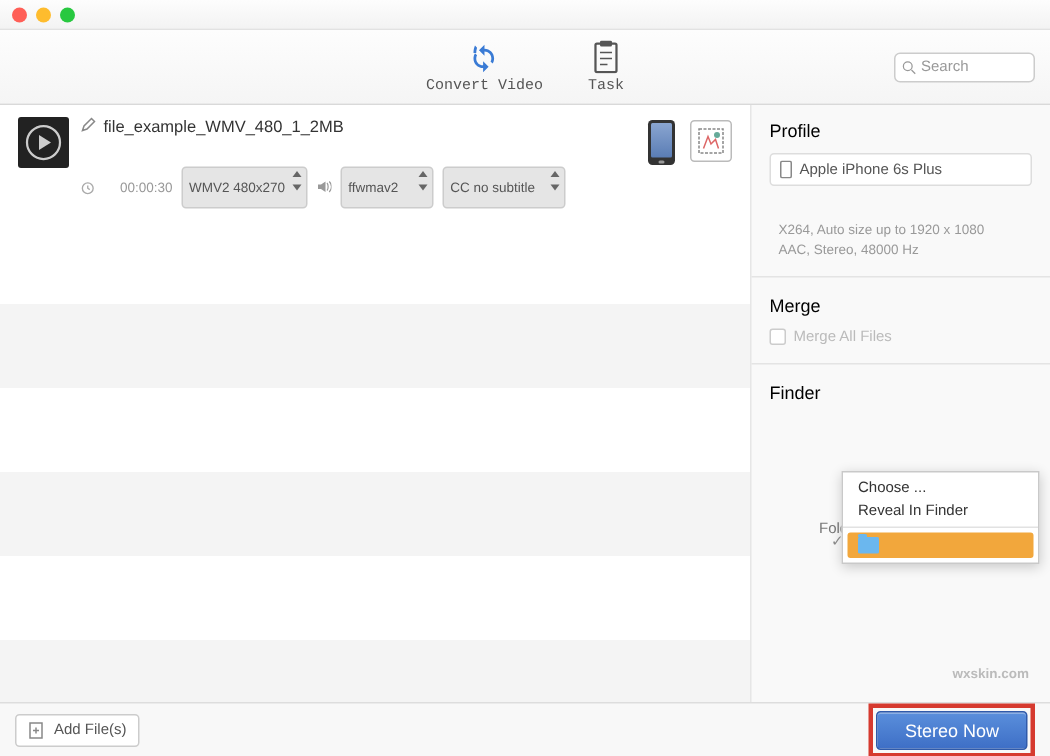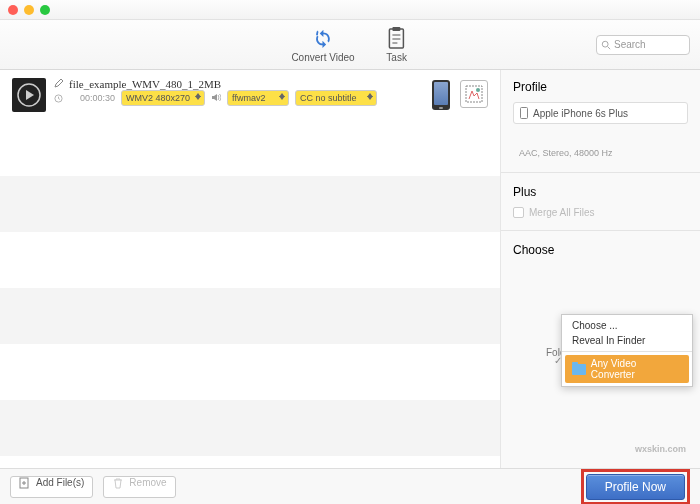--- a/index.html
+++ b/index.html
@@ -1,37 +1,37 @@
 <!DOCTYPE html>
 <html><head>
   <meta charset="utf-8">
   <style>
     * { box-sizing: border-box; margin: 0; padding: 0; }
     body { font-family: -apple-system, "Helvetica Neue", Arial, sans-serif; font-size: 11px; color: #333; background: #fff; width: 700px; height: 504px; overflow: hidden; }
     .titlebar { height: 20px; display: flex; align-items: center; padding-left: 8px; gap: 6px; background: linear-gradient(#fdfdfd,#f3f3f3); border-bottom:1px solid #e2e2e2; }
     .tc { width: 10px; height: 10px; border-radius: 50%; }
     .tc.red { background:#ff5f57; } .tc.yellow { background:#febc2e; } .tc.green { background:#28c840; }
     .toolbar { height: 50px; display:flex; align-items:center; background:linear-gradient(#fdfdfd,#f5f5f5); border-bottom:1px solid #d9d9d9; padding:0 10px; position:relative; }
-    .toolbar-center { position:absolute; left:50%; transform:translateX(-50%); display:flex; gap:30px; align-items:flex-start; }
+    .toolbar-center { position:absolute; left:50%; transform:translateX(-50%); display:flex; gap:30px; align-items:flex-start;font-family:Liberation Mono, monospace; }
     .tb-item { display:flex; flex-direction:column; align-items:center; gap:2px; color:#555; font-size:10px; }
     .tb-icon { width:24px; height:24px; display:flex; align-items:center; justify-content:center; }
     .search { margin-left:auto; width:94px; height:20px; border:1px solid #ccc; border-radius:4px; background:#fff; display:flex; align-items:center; padding:0 4px; gap:3px; color:#999; font-size:10px; }
     .search svg { flex:none; }
     .content { display:flex; height:398px; }
     .left { flex:1; background:#fff; display:flex; flex-direction:column; }
     .file-row { background:#fff; padding:8px 12px; display:flex; gap:8px; }
     .thumb { width:34px; height:34px; background:#222; display:flex; align-items:center; justify-content:center; border-radius:2px; }
     .thumb svg { }
     .file-info { flex:1; }
-    .fname-row { display:flex; align-items:center; gap:5px; margin-bottom:0;font-family:Liberation Serif, serif; }
+    .fname-row { display:flex; align-items:center; gap:5px; margin-bottom:20px; }
     .pencil { color:#888; }
     .fname { font-size:11px; color:#333; }
     .meta-row { display:flex; align-items:center; gap:6px; color:#999; font-size:9px; }
     .clock { display:flex; align-items:center; gap:17px; }
-    .sel { height:16px; border:1px solid #ccc; border-radius:3px; background:#fde047; display:inline-flex; align-items:center; padding:0 14px 0 4px; font-size:9px; color:#555; position:relative; }
+    .sel { height:28px; border:1px solid #ccc; border-radius:3px; background:#e5e5e5; display:inline-flex; align-items:center; padding:0 14px 0 4px; font-size:9px; color:#555; position:relative; }
     .sel::after { content:""; position:absolute; right:3px; top:50%; transform:translateY(-50%); width:0; height:0; border-left:3px solid transparent; border-right:3px solid transparent; border-top:4px solid #666; }
     .sel::before { content:""; position:absolute; right:3px; top:2px; width:0; height:0; border-left:3px solid transparent; border-right:3px solid transparent; border-bottom:4px solid #666; }
     .sel.wide{min-width:80px;} .sel.med{min-width:62px;} .sel.lg{min-width:82px;}
     .side-icons { display:flex; gap:10px; align-items:flex-start; padding-top:2px; }
     .phone { width:18px; height:30px; background:#333; border-radius:3px; position:relative; }
     .phone::after{ content:""; position:absolute; top:2px; left:2px; right:2px; bottom:5px; background:linear-gradient(#8aa5d0,#5a7db5); border-radius:1px; }
     .phone::before{ content:""; position:absolute; bottom:1px; left:50%; transform:translateX(-50%); width:4px; height:2px; background:#999; border-radius:1px; }
     .tools { width:28px; height:28px; border:1px solid #bbb; border-radius:3px; display:flex; align-items:center; justify-content:center; background:#fff; position:relative; }
     .stripe-area { flex:1; background:repeating-linear-gradient(#fff 0,#fff 56px,#f4f4f4 56px,#f4f4f4 112px); }
     .right { width:200px; background:#f9f9f9; border-left:1px solid #e6e6e6; padding:10px 12px; position:relative; }
@@ -43,21 +43,21 @@
     .chk { width:11px; height:11px; border:1px solid #ccc; border-radius:2px; background:#fff; }
     .menu { position:absolute; top:244px; left:60px; width:132px; background:#fff; border:1px solid #c9c9c9; border-radius:0; box-shadow:0 2px 8px rgba(0,0,0,.2); padding:3px 0; font-size:10px; z-index:10; }
     .menu-item { padding:2px 10px; color:#333; }
     .menu-sep { height:1px; background:#e2e2e2; margin:3px 0; }
     .menu-item.hl { background:#f2a73c; color:#fff; margin:0 3px; border-radius:2px; padding:3px 7px; display:flex; align-items:center; gap:5px; position:relative; }
     .check { position:absolute; left:-8px; color:#888; }
     .folder-ic { width:14px; height:11px; background:#6bb7ee; border-radius:1px; position:relative; }
     .folder-ic::before{content:"";position:absolute;top:-2px;left:0;width:6px;height:2px;background:#6bb7ee;border-radius:1px 1px 0 0;}
     .out-label { font-size:10px; color:#777; position:absolute; top:277px; left:12px;padding-left:33px; }
     .footer { height:36px; border-top:1px solid #ddd; background:#f8f8f8; display:flex; align-items:center; padding:0 10px; gap:10px; }
-    .fbtn { height:22px; border:1px solid #ccc; border-radius:3px; background:#fff; display:inline-flex; align-items:flex-start; padding:0 8px; gap:5px; font-size:10px; color:#555; }
+    .fbtn { height:22px; border:1px solid #ccc; border-radius:3px; background:#fff; display:inline-flex; align-items:center; padding:0 8px; gap:5px; font-size:10px; color:#555; }
     .fbtn.dis { color:#bbb; }
     .convert-wrap { margin-left:auto; border:3px solid #d63a2f; padding:2px; }
     .convert { height:26px; background:linear-gradient(#5a8fdc,#3e6fc6); border:1px solid #2f5aaa; color:#fff; font-size:12px; padding:0 18px; border-radius:3px; display:inline-flex; align-items:center; box-shadow:inset 0 1px 0 rgba(255,255,255,.3); }
     .watermark { position:absolute; bottom:50px; right:14px; font-size:9px; color:#bbb;font-weight:bold; }
   </style>
 </head>
 <body>
 
 <div class="titlebar">
   <div class="tc red"></div>
@@ -150,59 +150,53 @@
 
   <div class="right">
     <div class="sect-title">Profile</div>
     <div class="profile-box">
       <svg width="8" height="12" viewBox="0 0 8 12">
           <rect x="0.5" y="0.5" width="7" height="11" rx="1" fill="none" stroke="#888"></rect>
         </svg>
       <span>Apple iPhone 6s Plus</span>
     </div>
     <div class="spec">
+      <div>X264, Auto size up to 1920 x 1080</div>
       <div>AAC, Stereo, 48000 Hz</div>
     </div>
     <div class="divider"></div>
-    <div class="sect-title">Plus</div>
+    <div class="sect-title">Merge</div>
     <div class="merge-row">
       <span class="chk"></span>
       <span>Merge All Files</span>
     </div>
     <div class="divider"></div>
-    <div class="sect-title">Choose</div>
+    <div class="sect-title">Finder</div>
     <div class="out-label">Folder</div>
 
     <div class="menu">
       <div class="menu-item">Choose ...</div>
       <div class="menu-item">Reveal In Finder</div>
       <div class="menu-sep"></div>
       <div style="position:relative;">
         <span class="check">✓</span>
         <div class="menu-item hl">
           <span class="folder-ic"></span>
-          <span>Any Video Converter</span>
         </div>
       </div>
     </div>
   </div>
 </div>
 
 <div class="footer">
   <div class="fbtn">
     <svg width="12" height="12" viewBox="0 0 12 12">
         <rect x="1" y="1" width="8" height="10" fill="none" stroke="#888"></rect>
         <path d="M5 4v4M3 6h4" stroke="#888"></path>
       </svg>
     <span>Add File(s)</span>
   </div>
-  <div class="fbtn dis">
-    <svg width="12" height="12" viewBox="0 0 12 12">
-        <path d="M2 3h8M4 3V2h4v1M3 3l1 8h4l1-8" fill="none" stroke="#ccc"></path>
-      </svg>
-    <span>Remove</span>
-  </div>
   <div class="convert-wrap">
-    <div class="convert">Profile Now</div>
+    <div class="convert">Stereo Now</div>
   </div>
 </div>
 
 <div class="watermark">wxskin.com</div>
 
 </body></html>

